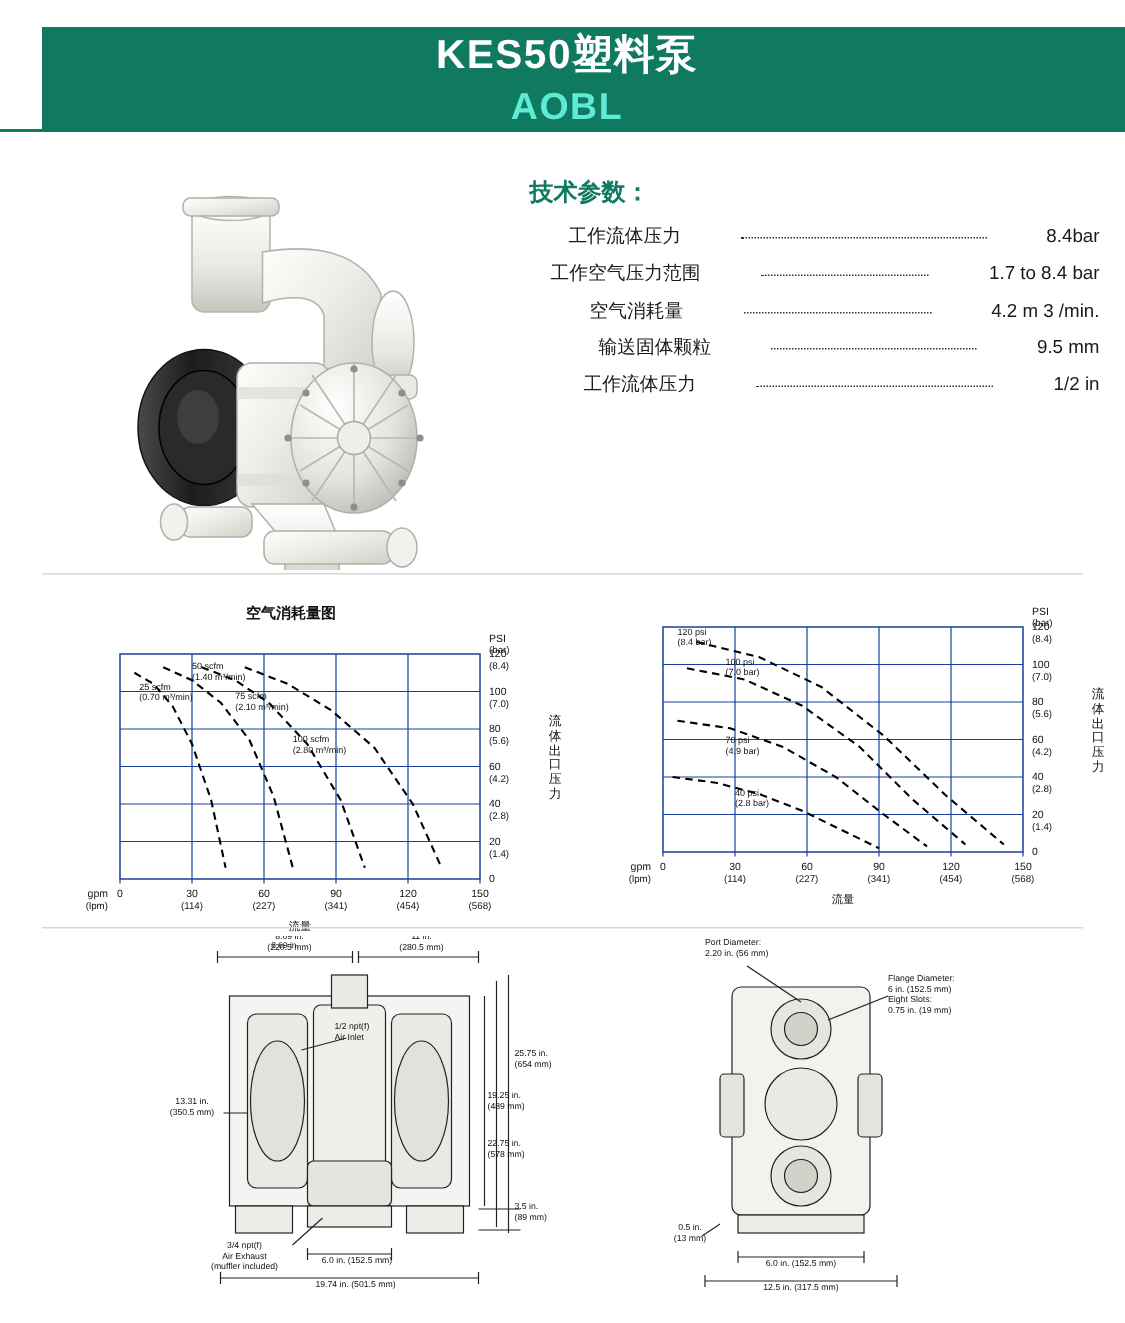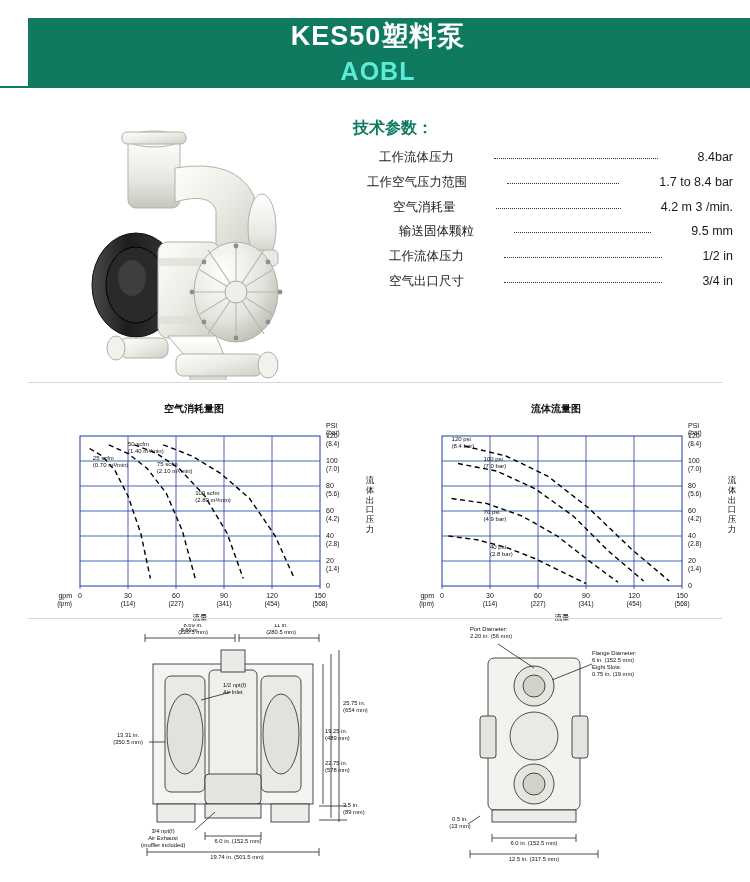--- a/index.html
+++ b/index.html
@@ -205,25 +205,20 @@
     <span class="spec-dots"></span>
     <span class="spec-value">9.5 mm</span>
   </div>
 
   <div class="spec-row indent5">
     <span class="spec-label">工作流体压力</span>
     <span class="spec-dots"></span>
     <span class="spec-value">1/2 in</span>
   </div>
 
-  <div class="spec-row indent5">
-    <span class="spec-label">空气出口尺寸</span>
-    <span class="spec-dots"></span>
-    <span class="spec-value">3/4 in</span>
-  </div>
 </div>
 
 <div class="divider" style="top:382px;"></div>
 
 <div class="chart-block chart-left">
   <div class="chart-title">空气消耗量图</div>
   <div class="chart-svg-wrap">
     <svg id="chart0" width="332" height="205" viewBox="0 0 332 205">
         <rect x="52" y="16" width="240" height="150" fill="#ffffff" stroke="#1a3f9c" stroke-width="1"></rect>
         <line x1="52" y1="166" x2="52" y2="169" stroke="#1a3f9c" stroke-width="0.8"></line>
@@ -281,21 +276,20 @@
         <text x="128.8" y="46" font-size="6" text-anchor="start" fill="#111">75 scfm</text>
         <text x="128.8" y="53" font-size="6" text-anchor="start" fill="#111">(2.10 m³/min)</text>
         <text x="167.2" y="74.75000000000001" font-size="6" text-anchor="start" fill="#111">100 scfm</text>
         <text x="167.2" y="81.75000000000001" font-size="6" text-anchor="start" fill="#111">(2.80 m³/min)</text>
       </svg>
     <div class="chart-ylabel">流体出口压力</div>
   </div>
 </div>
 
 <div class="chart-block chart-right">
-  <div class="chart-title">流体流量图</div>
   <div class="chart-svg-wrap">
     <svg id="chart1" width="332" height="205" viewBox="0 0 332 205">
         <rect x="52" y="16" width="240" height="150" fill="#ffffff" stroke="#1a3f9c" stroke-width="1"></rect>
         <line x1="52" y1="166" x2="52" y2="169" stroke="#1a3f9c" stroke-width="0.8"></line>
         <text x="52" y="178" font-size="7" text-anchor="middle" fill="#111">0</text>
         <line x1="100" y1="16" x2="100" y2="166" stroke="#1a3f9c" stroke-width="0.8"></line>
         <line x1="100" y1="166" x2="100" y2="169" stroke="#1a3f9c" stroke-width="0.8"></line>
         <text x="100" y="178" font-size="7" text-anchor="middle" fill="#111">30</text>
         <text x="100" y="186" font-size="6.5" text-anchor="middle" fill="#111">(114)</text>
         <line x1="148" y1="16" x2="148" y2="166" stroke="#1a3f9c" stroke-width="0.8"></line>

